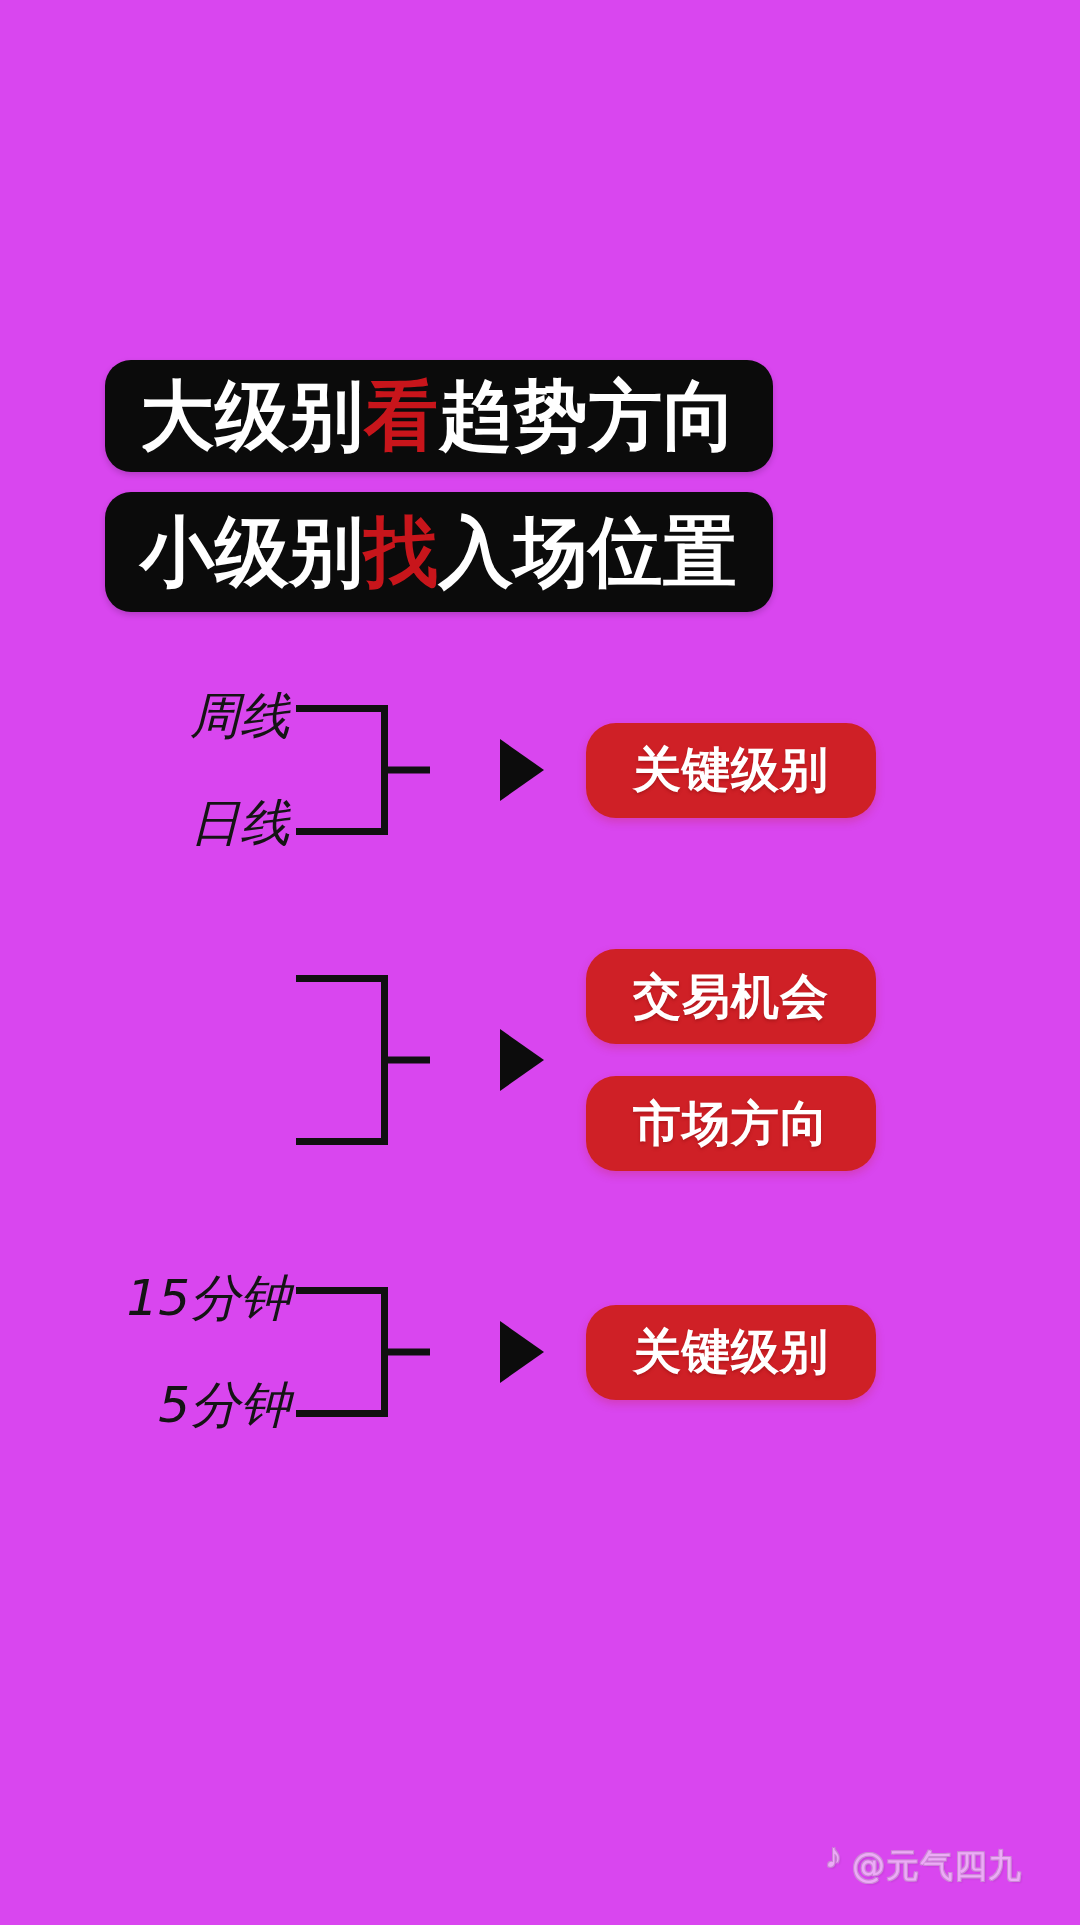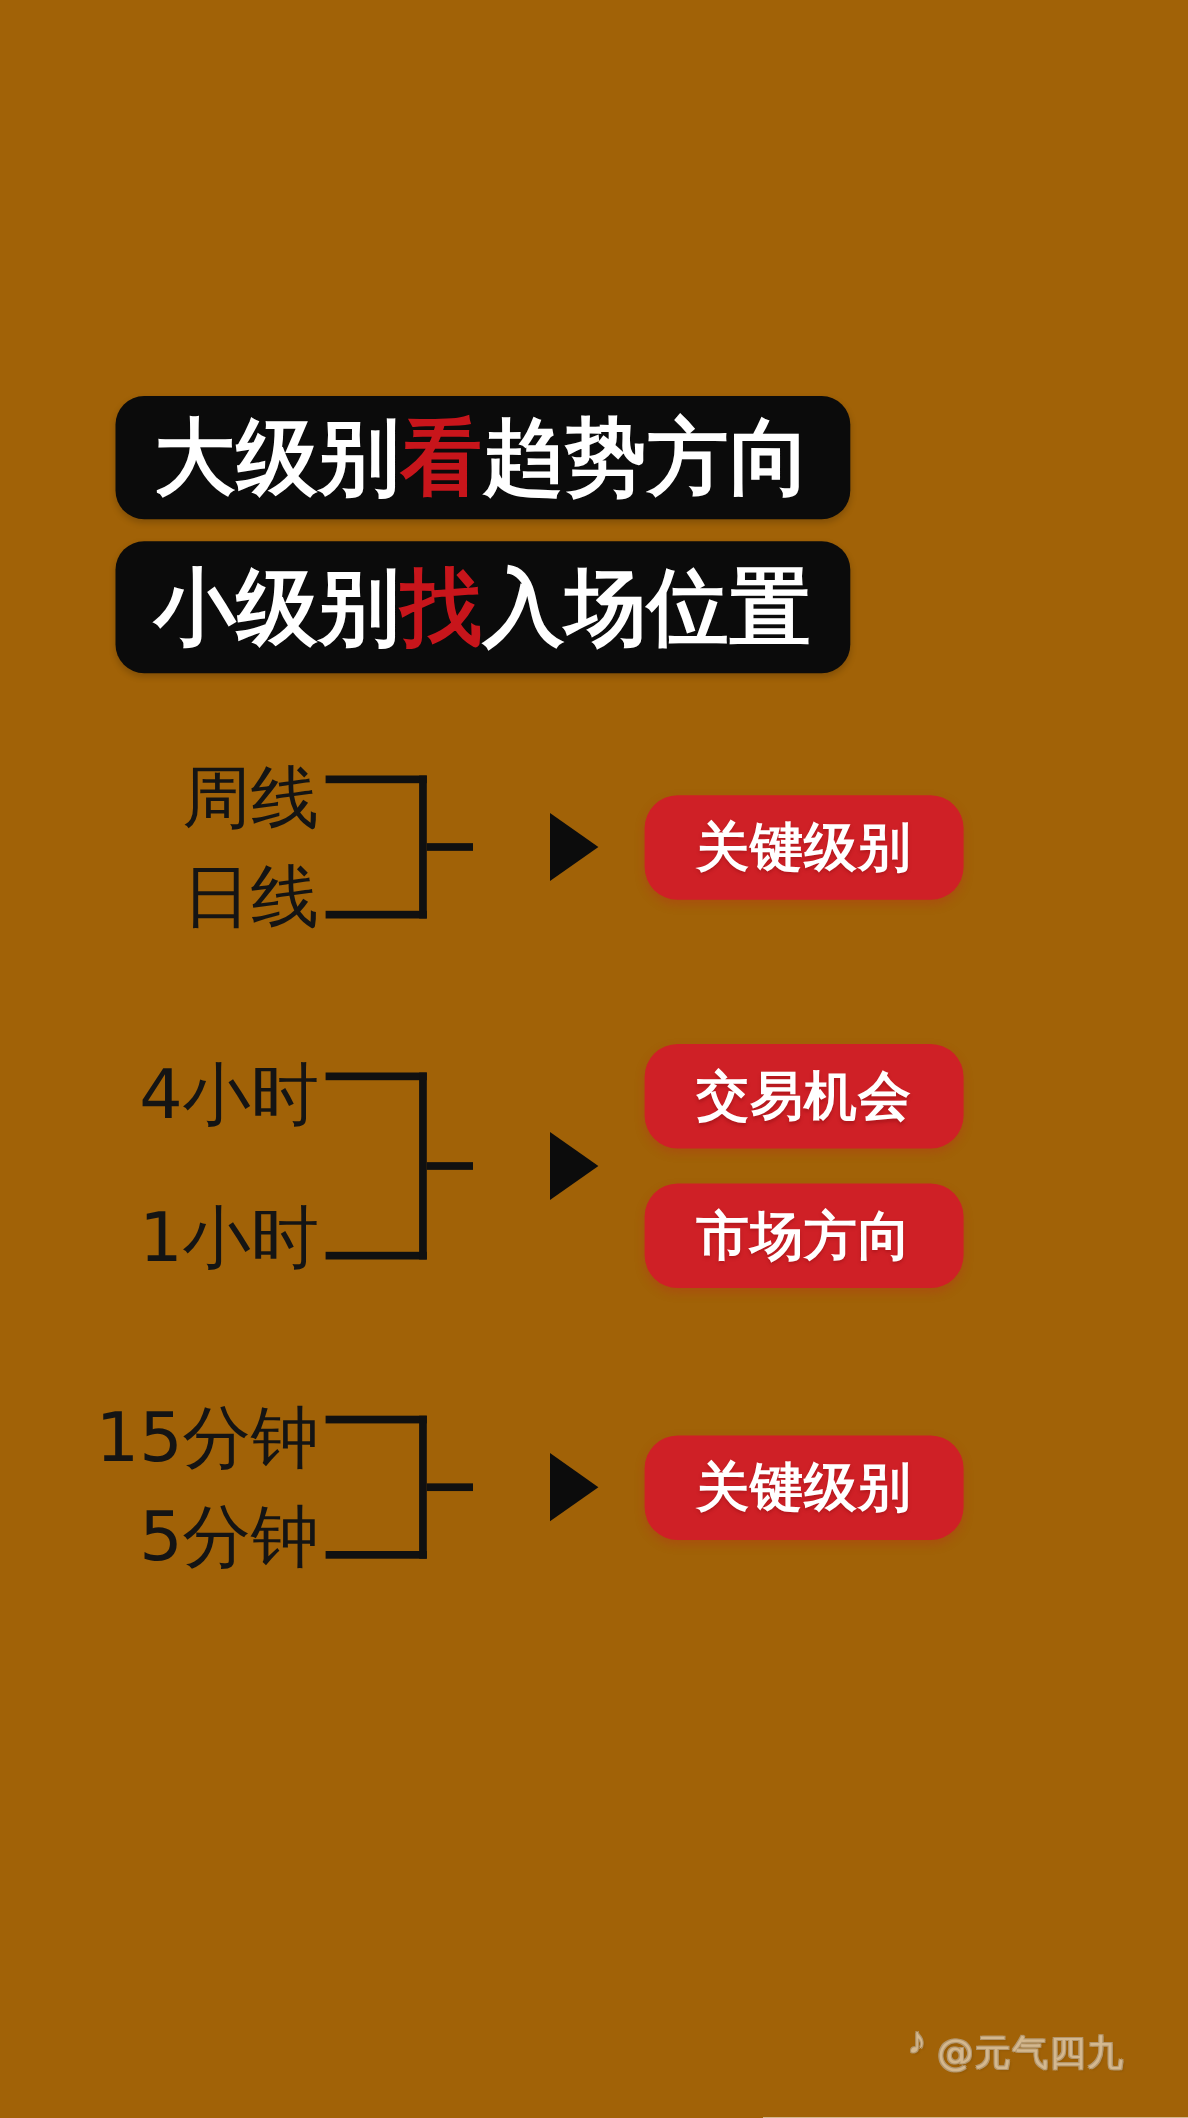--- a/index.html
+++ b/index.html
@@ -13,21 +13,21 @@
     position: relative;
     overflow: hidden;
     font-family: "Liberation Sans", "DejaVu Sans", sans-serif;
     background: #fbfaf8;
   }
 
   
   .canvas {
     position: absolute;
     inset: 0;
-    background: #a16207;
+    background: #d946ef;
     padding-left: 12px;
   }
 
   
   .banners {
     position: absolute;
     left: 0;
     top: 360px;
     width: 1080px;
   }
@@ -88,25 +88,26 @@
     height: 100%;
     display: flex;
     flex-direction: column;
     justify-content: space-between;
     align-items: flex-end;
     padding: 8px 0;
     box-sizing: border-box;
   }
   .tf-label {
     font-family: "DejaVu Sans", "Liberation Sans", sans-serif;
-    font-size: 62px;
+    font-size: 50px;
     font-weight: 500;
     color: #141414;
     white-space: nowrap;
     letter-spacing: 0px;
+    font-style: italic;
   }
 
   
   .bracket {
     position: absolute;
     left: 296px;
     top: 30px;
     width: 92px;
     bottom: 30px;
     border-top: 7px solid #101010;
@@ -234,24 +235,20 @@
       <div class="bracket-stem"></div>
       <div class="arrow"></div>
       <div class="pills">
         <div class="pill">
           <span class="pill-text">关键级别</span>
         </div>
       </div>
     </div>
 
     <div class="grp grp-2">
-      <div class="labels">
-        <div class="tf-label">4小时</div>
-        <div class="tf-label">1小时</div>
-      </div>
       <div class="bracket"></div>
       <div class="bracket-stem"></div>
       <div class="arrow"></div>
       <div class="pills">
         <div class="pill">
           <span class="pill-text">交易机会</span>
         </div>
         <div class="pill">
           <span class="pill-text">市场方向</span>
         </div>

